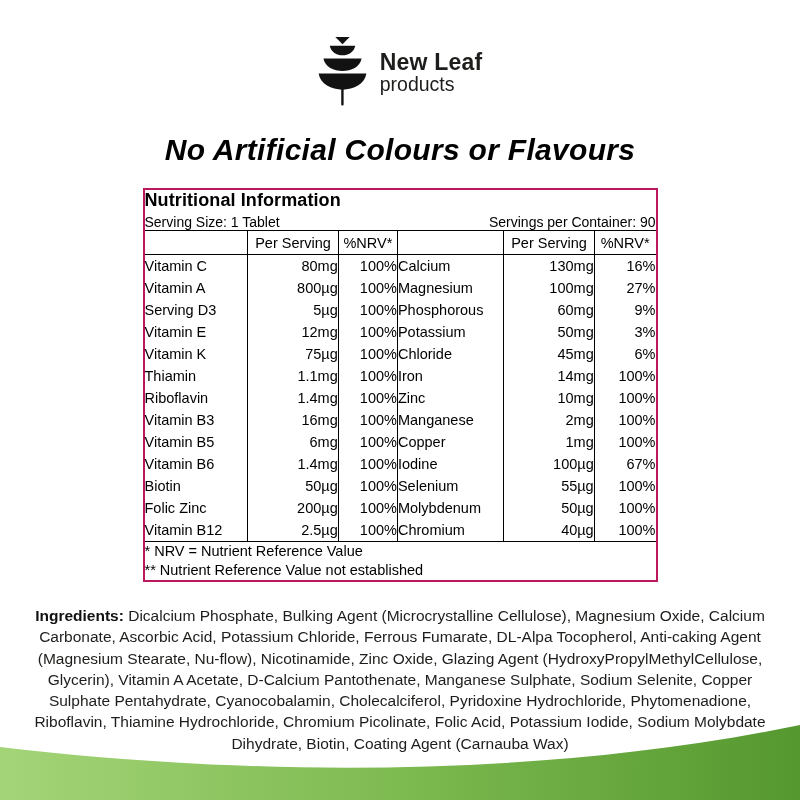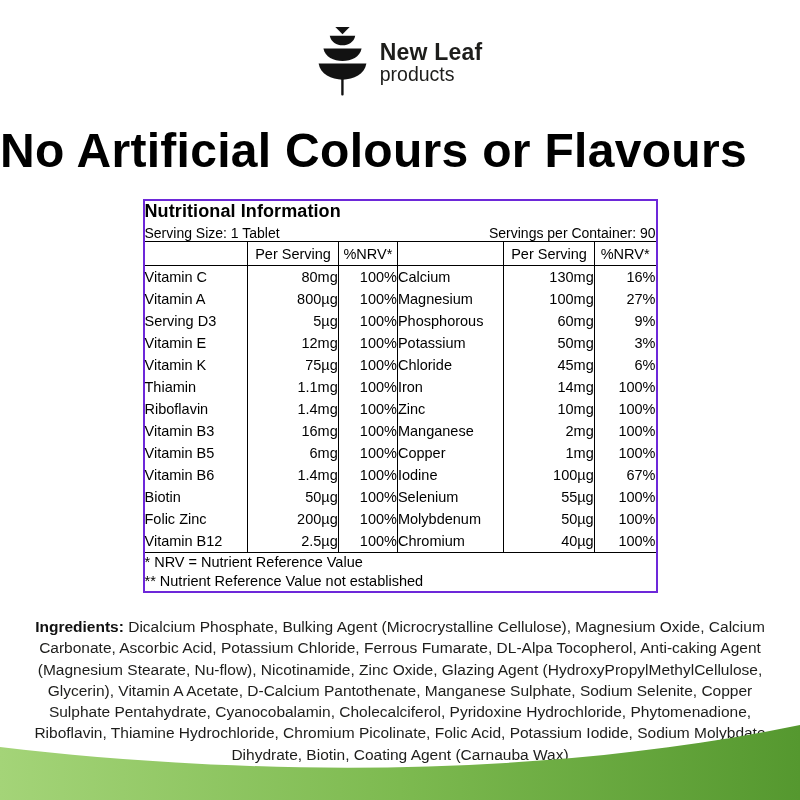--- a/index.html
+++ b/index.html
@@ -1,29 +1,29 @@
 <!DOCTYPE html>
 <html><head>
 <meta charset="utf-8">
 <style>
   html,body{margin:0;padding:0;background:#fff;}
   .page{position:relative;width:800px;height:800px;background:#ffffff;overflow:hidden;
         font-family:"Liberation Sans", sans-serif;color:#000;}
   
-  .brand{display:flex;justify-content:center;align-items:center;gap:13px;padding-top:27px;}
+  .brand{display:flex;justify-content:center;align-items:center;gap:13px;padding-top:37px;}
   .brand svg{width:49px;height:70px;display:block;}
   .brand-text{display:flex;flex-direction:column;justify-content:center;}
   .brand-name{font-size:23px;font-weight:700;color:#1d1d1b;line-height:1.05;letter-spacing:.2px;}
   .brand-sub{font-size:19.5px;font-weight:400;color:#1d1d1b;line-height:1.05;}
   
-  h1.headline{margin:26px 0 0;font-size:48px;font-weight:700;
-              letter-spacing:.3px;color:#000;}
+  h1.headline{margin:26px 0 0;text-align:center;font-size:30px;font-weight:700;
+              letter-spacing:.3px;color:#000;font-style:italic;}
   
   table.ntable{border-collapse:collapse;table-layout:fixed;width:515px;margin:21px auto 0;
-               border:2px solid #6d28d9;}
+               border:2px solid #be185d;}
   table.ntable td{padding:0;font-size:14.5px;color:#000;vertical-align:middle;}
   .title-cell{padding:6px 9px 5px;}
   .ntable-title{font-size:18px;font-weight:700;letter-spacing:.1px;}
   .serving-row{display:flex;justify-content:space-between;font-size:14px;margin-top:3px;gap:28px;}
   tr.colhead td{border-top:1.5px solid #000;border-bottom:1.5px solid #000;
                 text-align:center;height:23px;font-size:14.5px;}
   .vline{border-left:1.5px solid #000;}
   tr.data-row td{height:22px;}
   .name-cell{padding-left:9px;text-align:left;}
   .amount-cell{text-align:right;padding-right:22px;}

